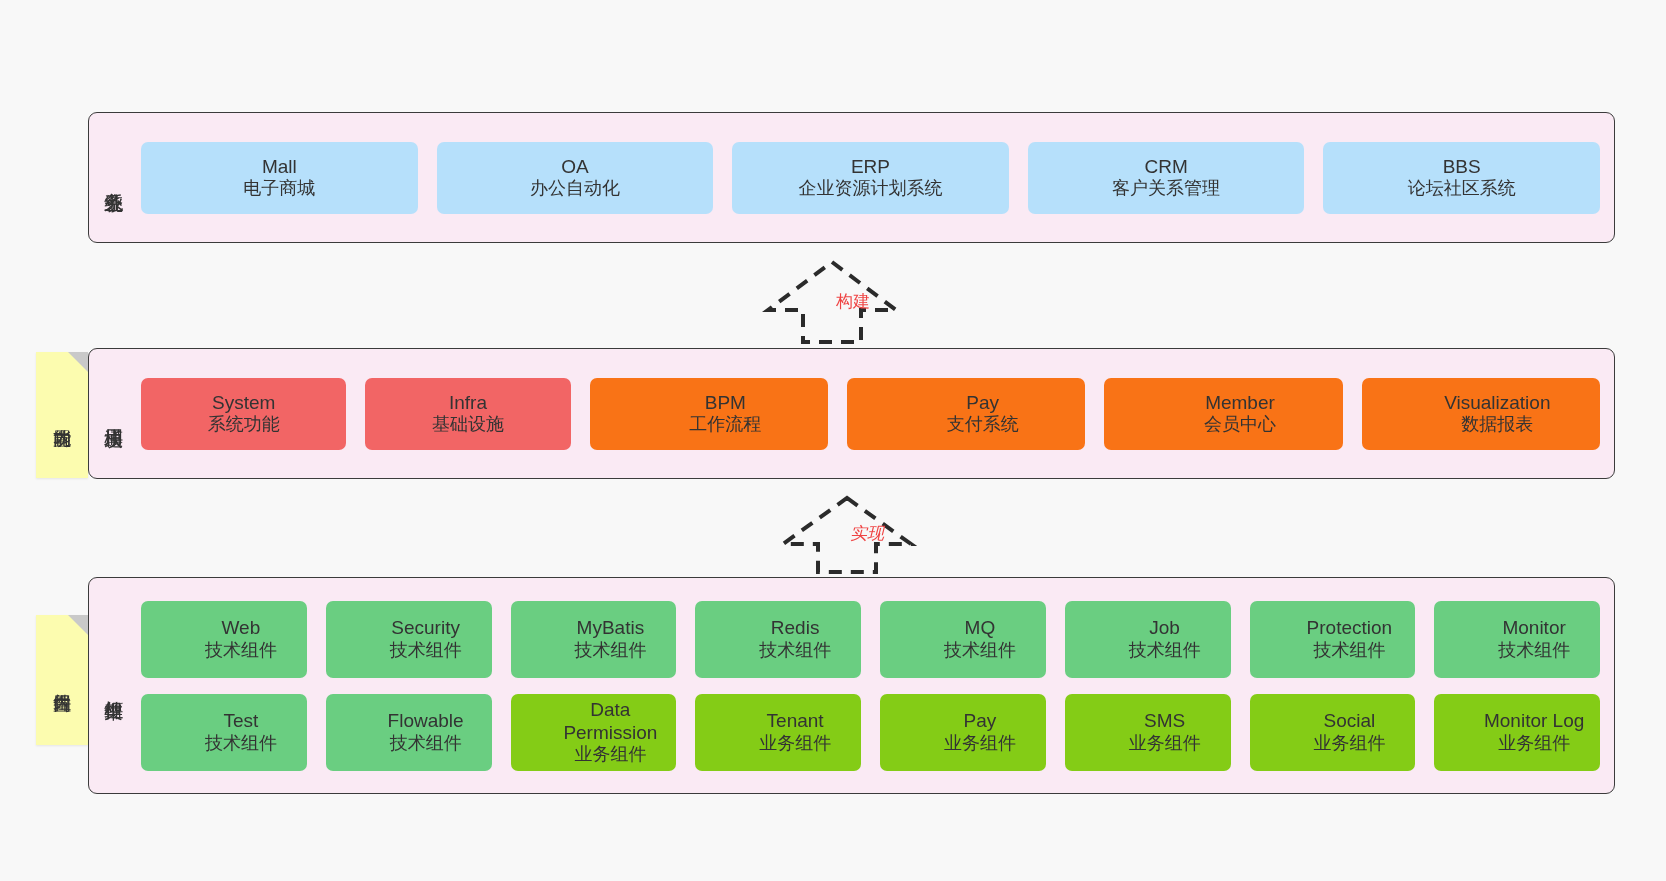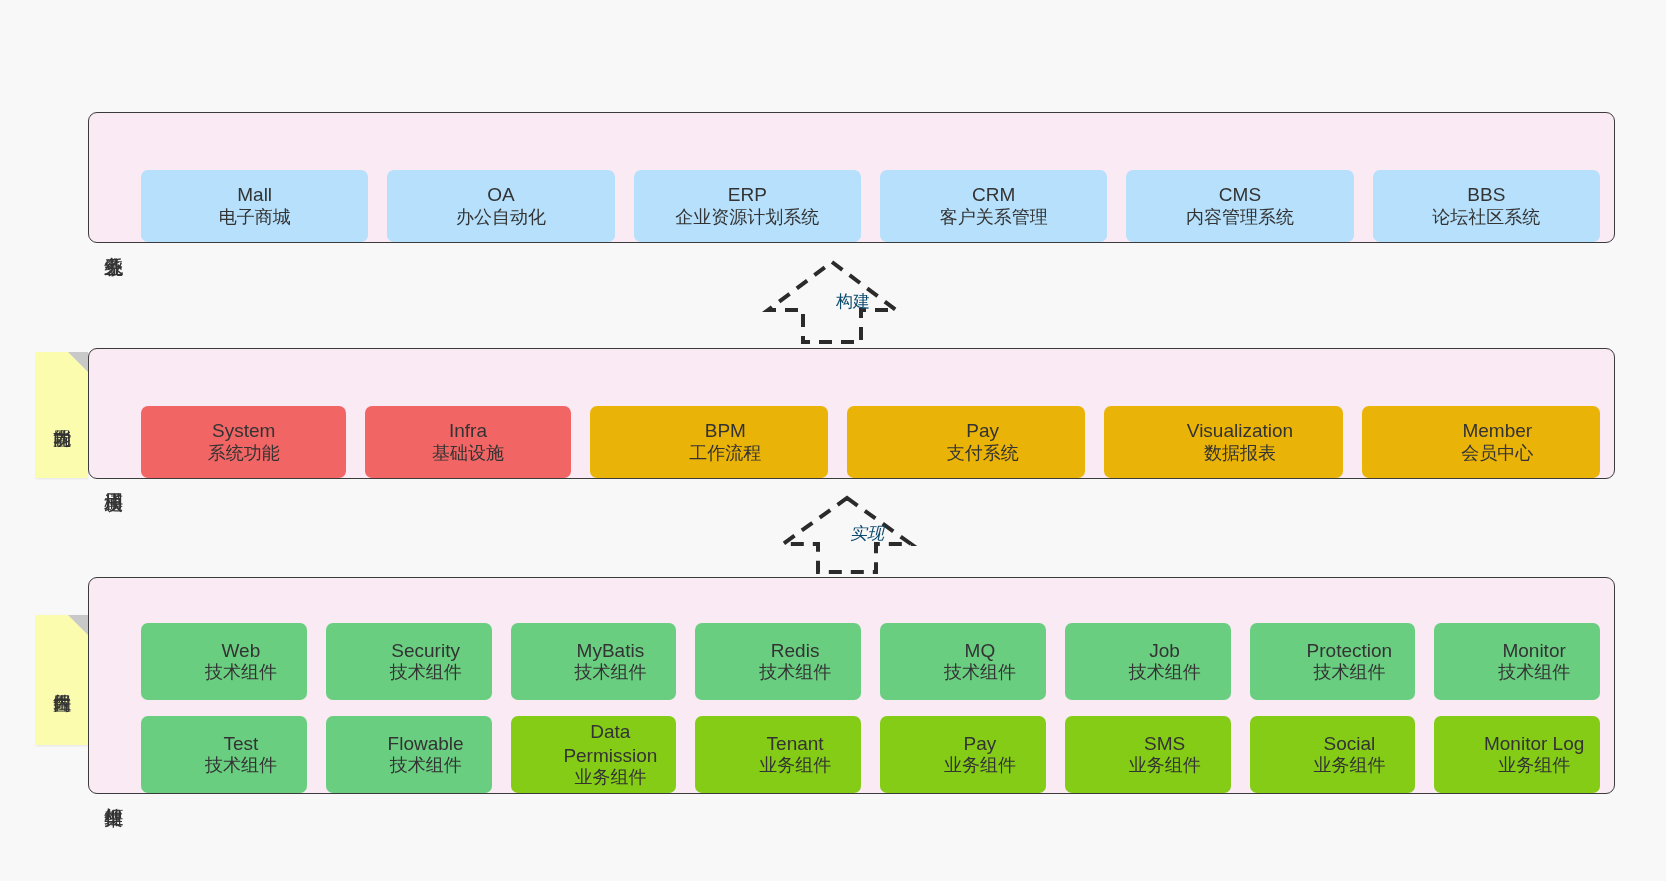--- a/index.html
+++ b/index.html
@@ -14,21 +14,21 @@
   .canvas{position:absolute;left:0;top:0;width:1666px;height:881px;}
 
   
   .band{
     position:absolute;
     box-sizing:border-box;
     background:#faeaf4;
     border:1.6px solid #3b3b3b;
     border-radius:9px;
     display:flex;
-    align-items:flex-end;
+    align-items:center;
     z-index:3;
   }
   .band-label{
     flex:0 0 auto;
     width:46px;
     display:flex;
     align-items:center;
     justify-content:center;
     font-size:19px;
     line-height:1.14;
@@ -68,21 +68,21 @@
   .cell .cn{font-size:18px;}
 
   
   #band-business{left:88px;top:112px;width:1527px;height:131px;}
   #band-business .band-body{padding-top:0;}
   #band-business .cell{height:72px;background:#b6e0fb;}
 
   #band-module{left:88px;top:348px;width:1527px;height:131px;}
   #band-module .cell{height:72px;}
   .cell.mod-strong{background:#f26565;}
-  .cell.mod-light{background:#eab308;padding-left:39px;}
+  .cell.mod-light{background:#f97316;padding-left:39px;}
 
   #band-framework{left:88px;top:577px;width:1527px;height:217px;}
   #band-framework .cell{height:77px;padding-left:40px;}
   .cell.tech{background:#6ace81;}
   .cell.biz{background:#84cc16;}
 
   
   .note{
     position:absolute;
     box-sizing:border-box;
@@ -111,21 +111,21 @@
   #note-framework{left:36px;top:615px;height:130px;}
 
   
   .arrow{position:absolute;z-index:1;}
   .arrow svg{display:block;}
   .arrow .alabel{
     position:absolute;
     left:50%;
     transform:translateX(-50%);
     font-size:17px;
-    color:#0c4a6e;
+    color:#ef4444;
     background:transparent;
     white-space:nowrap;
   }
   #arrow-build{left:757px;top:256px;width:150px;height:92px;}
   #arrow-build .alabel{top:34px;left:79px;transform:none;}
   #arrow-impl{left:772px;top:492px;width:150px;height:85px;font-style:italic;}
   #arrow-impl .alabel{top:30px;left:78px;transform:none;}
 </style>
 </head>
 <body>
@@ -146,24 +146,20 @@
           </div>
           <div class="cell ">
             <span class="en">ERP</span>
             <span class="cn">企业资源计划系统</span>
           </div>
           <div class="cell ">
             <span class="en">CRM</span>
             <span class="cn">客户关系管理</span>
           </div>
           <div class="cell ">
-            <span class="en">CMS</span>
-            <span class="cn">内容管理系统</span>
-          </div>
-          <div class="cell ">
             <span class="en">BBS</span>
             <span class="cn">论坛社区系统</span>
           </div>
         </div>
     </div>
   </div>
 
   <div class="arrow" id="arrow-build">
     <svg width="150" height="92" viewBox="0 0 150 92">
       <path d="M75 6 L139 54 L104 54 L104 86 L46 86 L46 54 L11 54 Z" fill="none" stroke="#2b2b2b" stroke-width="4" stroke-dasharray="13,9" stroke-linejoin="miter"></path>
@@ -189,26 +185,26 @@
           </div>
           <div class="cell mod-light">
             <span class="en">BPM</span>
             <span class="cn">工作流程</span>
           </div>
           <div class="cell mod-light">
             <span class="en">Pay</span>
             <span class="cn">支付系统</span>
           </div>
           <div class="cell mod-light">
+            <span class="en">Member</span>
+            <span class="cn">会员中心</span>
+          </div>
+          <div class="cell mod-light">
             <span class="en">Visualization</span>
             <span class="cn">数据报表</span>
-          </div>
-          <div class="cell mod-light">
-            <span class="en">Member</span>
-            <span class="cn">会员中心</span>
           </div>
         </div>
     </div>
   </div>
 
   <div class="arrow" id="arrow-impl">
     <svg width="150" height="85" viewBox="0 0 150 85">
       <path d="M75 6 L139 52 L104 52 L104 80 L46 80 L46 52 L11 52 Z" fill="none" stroke="#2b2b2b" stroke-width="4" stroke-dasharray="13,9" stroke-linejoin="miter"></path>
     </svg>
     <span class="alabel">实现</span>

